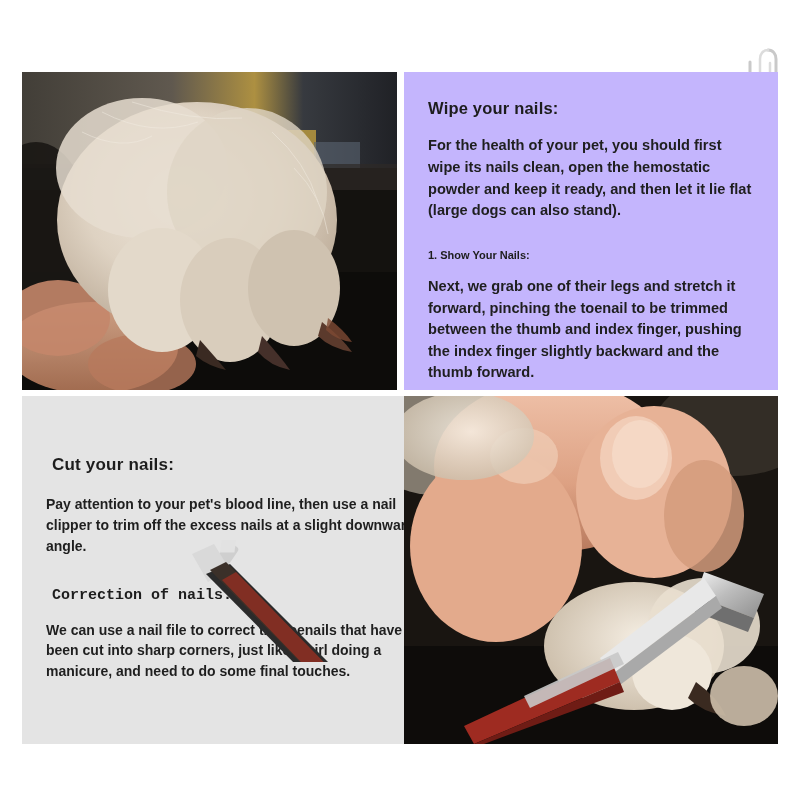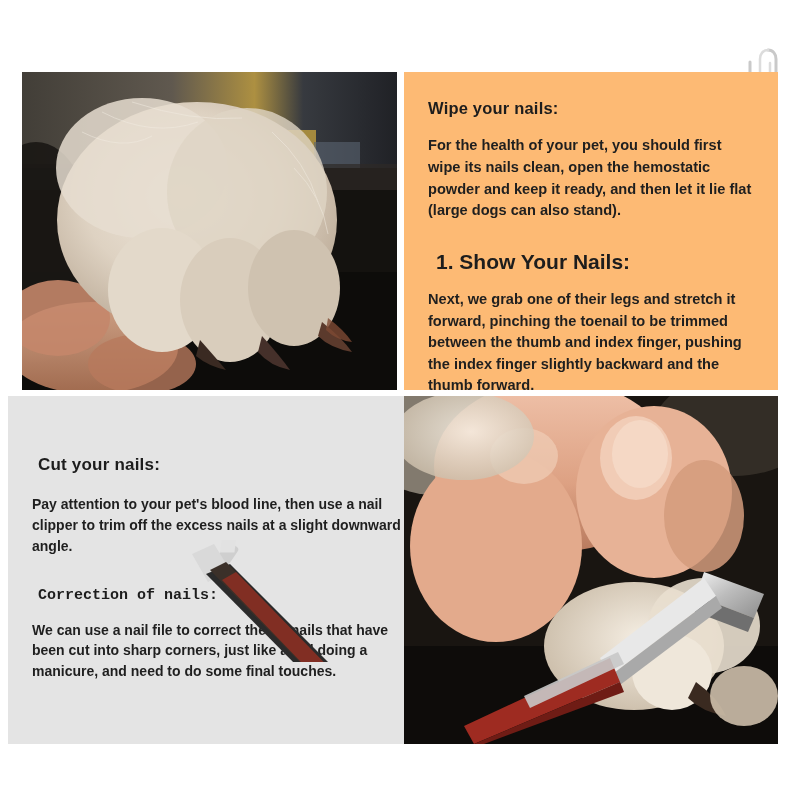--- a/index.html
+++ b/index.html
@@ -45,27 +45,27 @@
     background: #100d0b;
   }
   .paw-art { position: absolute; inset: 0; }
 
   
   .panel-text-top {
     left: 404px;
     top: 72px;
     width: 374px;
     height: 318px;
-    background: #fdba74;
+    background: #c4b5fd;
     padding: 26px 22px 0 24px;
   }
 
   
   .panel-text-bottom {
-    left: 8px;
+    left: 22px;
     top: 396px;
     width: 424px;
     height: 348px;
     background: #e4e4e4;
     padding: 58px 22px 15px 24px;
   }
 
   
   .panel-clip {
     left: 404px;
@@ -86,24 +86,24 @@
     line-height: 1.3;
   }
   .body-text {
     font-size: 14.6px;
     font-weight: bold;
     color: #1f1f1f;
     line-height: 1.48;
     margin: 0 4px 26px 0;
   }
   .sub-heading {
-    font-size: 21px;
+    font-size: 11px;
     font-weight: bold;
     color: #1d1d1d;
-    margin: 0 0 14px 8px;
+    margin: 0 0 14px 0;
     line-height: 1.3;
   }
   .panel-text-bottom .heading {
     font-size: 17px;
     margin: 0 0 18px 6px;
   }
   .panel-text-bottom .body-text {
     font-size: 14px;
     margin: 0 0 30px 0;
   }

